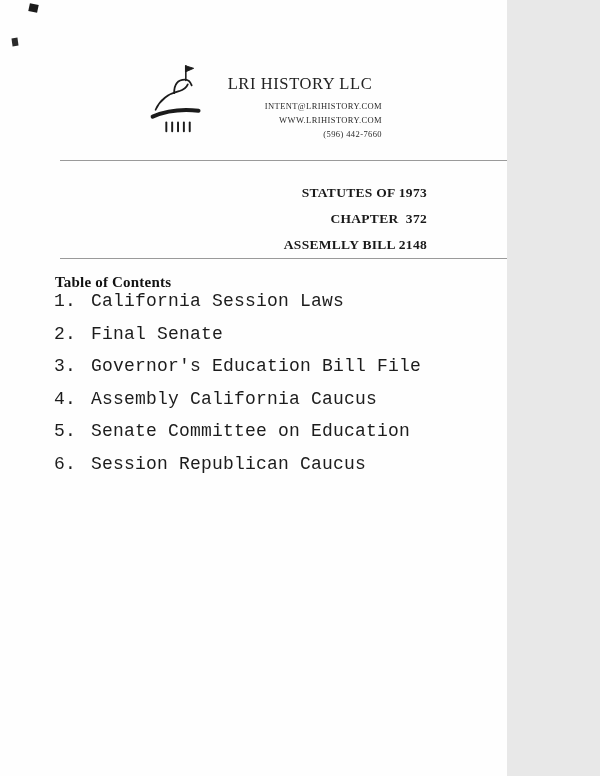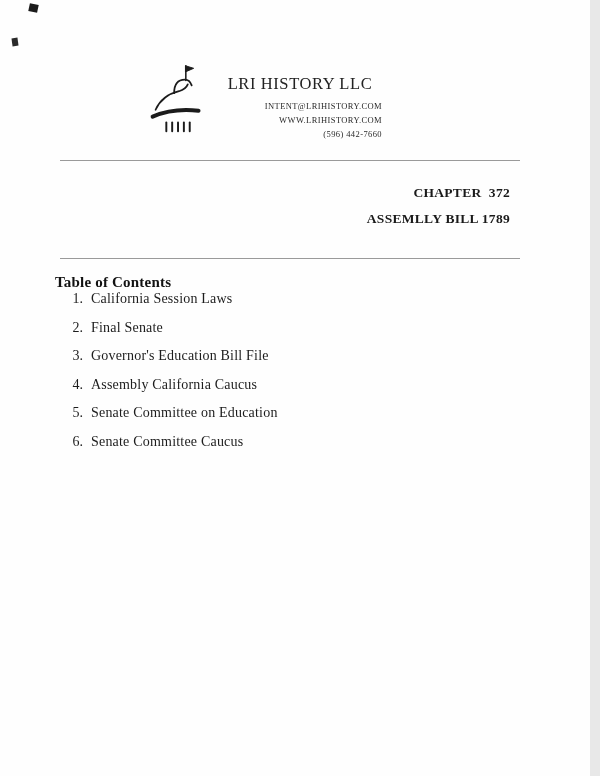--- a/index.html
+++ b/index.html
@@ -4,21 +4,21 @@
 <style>
   * { margin: 0; padding: 0; box-sizing: border-box; }
   html, body { background: #e8e8e8; }
   body {
     width: 600px;
     font-family: "Liberation Serif", serif;
     color: #1c1c1c;
   }
   .page {
     position: relative;
-    width: 590px;
+    width: 507px;
     height: 776px;
     background: #fefefe;
     overflow: hidden;
   }
   
   .artifact-a {
     position: absolute; left: 29px; top: 4px;
     width: 9px; height: 8px; background: #1b1b1b;
     transform: rotate(12deg);
   }
@@ -85,25 +85,26 @@
     font-weight: bold;
     font-size: 15px;
     letter-spacing: 0.2px;
     color: #111;
   }
   .toc-list {
     list-style: decimal;
     padding-left: 32px;
   }
   .toc-list li {
-    font-size: 14px;
+    font-size: 18px;
     color: #1c1c1c;
     margin-bottom: 12.5px;
     padding-left: 4px;
     letter-spacing: 0.2px;
+    font-family: Liberation Mono, monospace;
   }
 </style>
 </head>
 <body>
 
 <div class="page">
 
   <div class="artifact-a"></div>
   <div class="artifact-b"></div>
 
@@ -123,31 +124,32 @@
   <div class="header-text">
     <div class="company-name">LRI HISTORY LLC</div>
     <div class="contact-line">INTENT@LRIHISTORY.COM</div>
     <div class="contact-line">WWW.LRIHISTORY.COM</div>
     <div class="contact-line">(596) 442-7660</div>
   </div>
 
   <div class="rule rule-1"></div>
 
   <div class="reference-block">
+    <div class="ref-line">STATUTES OF 1973</div>
     <div class="ref-line">CHAPTER  372</div>
-    <div class="ref-line">ASSEMLLY BILL 1789</div>
+    <div class="ref-line">ASSEMLLY BILL 2148</div>
   </div>
 
   <div class="rule rule-2"></div>
 
   <div class="toc">
     <div class="toc-title">Table of Contents</div>
     <ol class="toc-list">
       <li>California Session Laws</li>
       <li>Final Senate</li>
       <li>Governor's Education Bill File</li>
       <li>Assembly California Caucus</li>
       <li>Senate Committee on Education</li>
-      <li>Senate Committee Caucus</li>
+      <li>Session Republican Caucus</li>
     </ol>
   </div>
 
 </div>
 
 </body></html>

